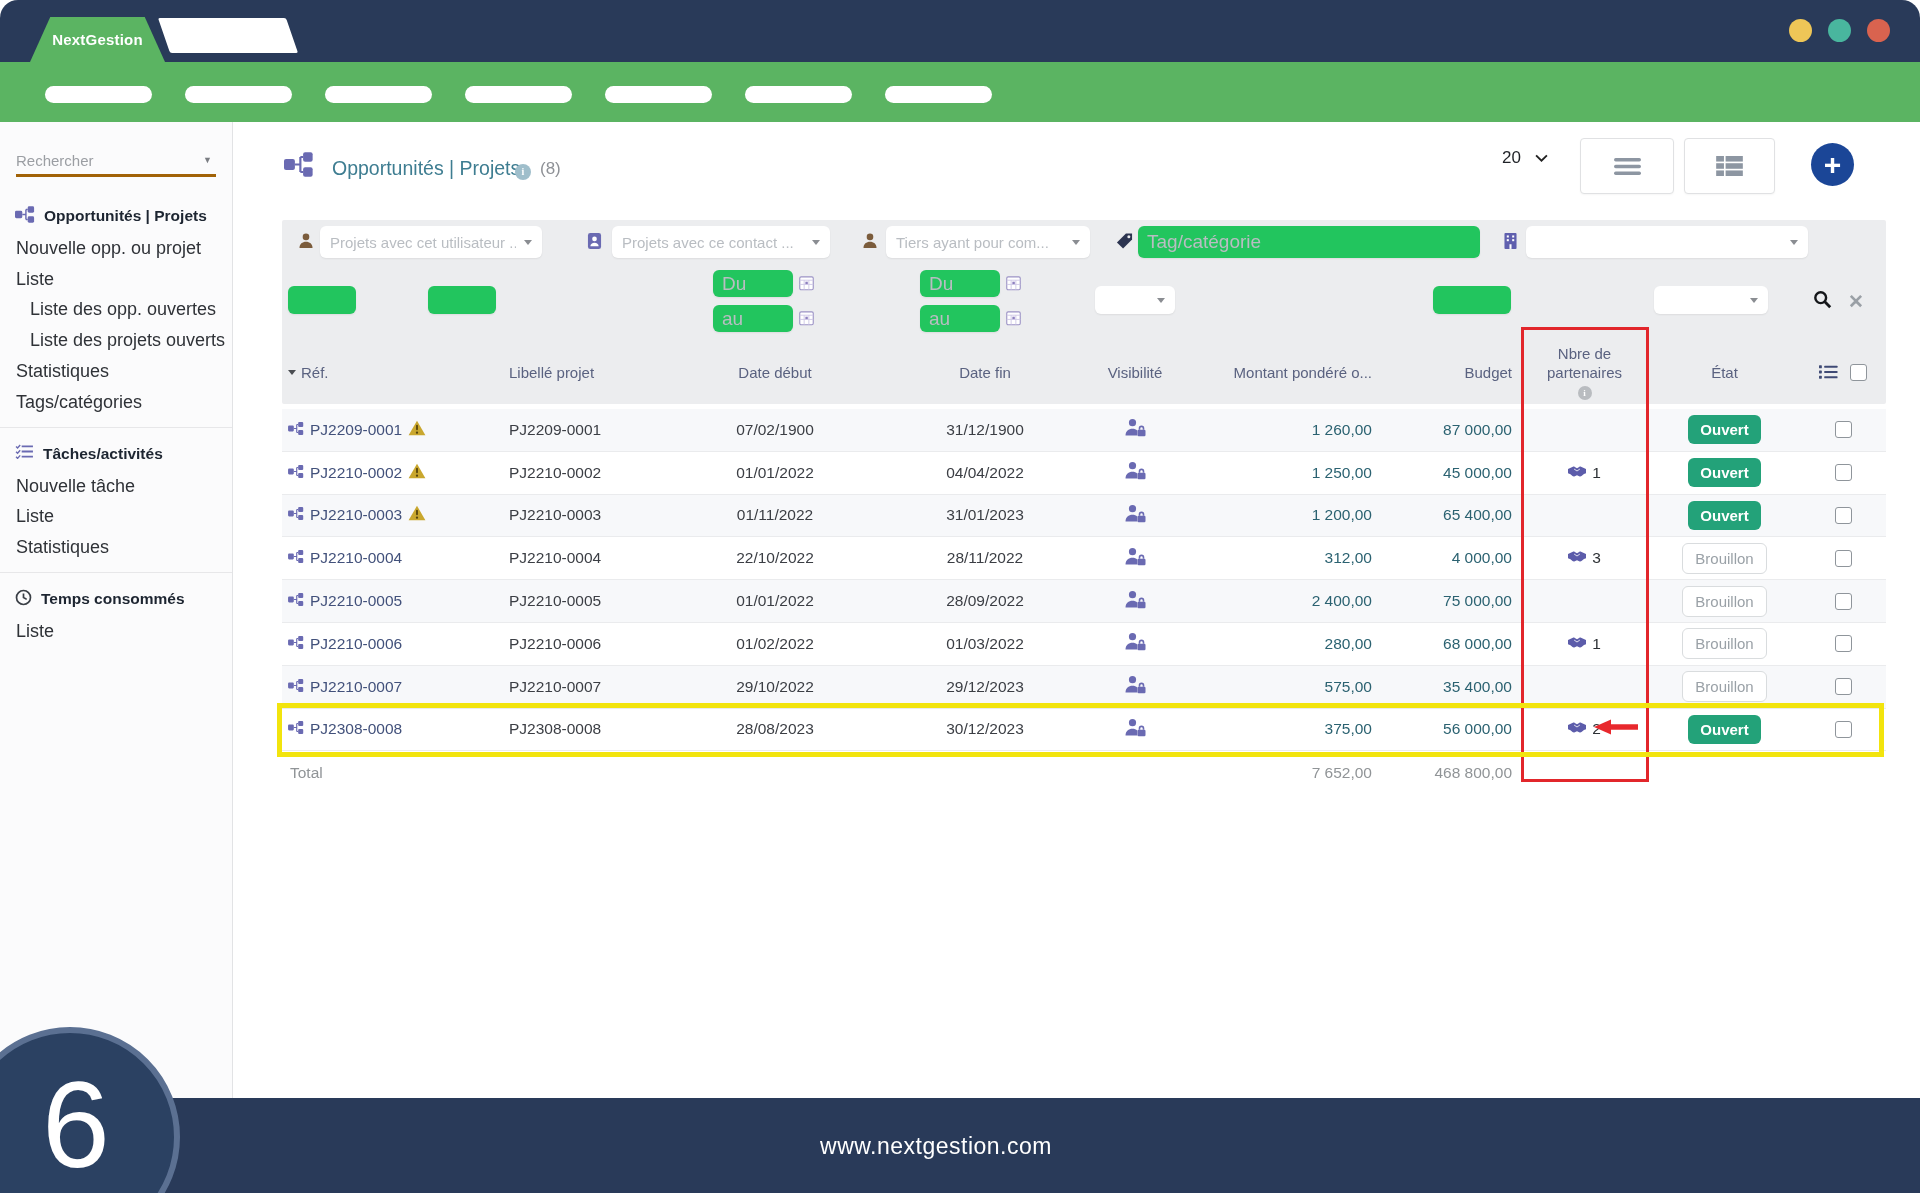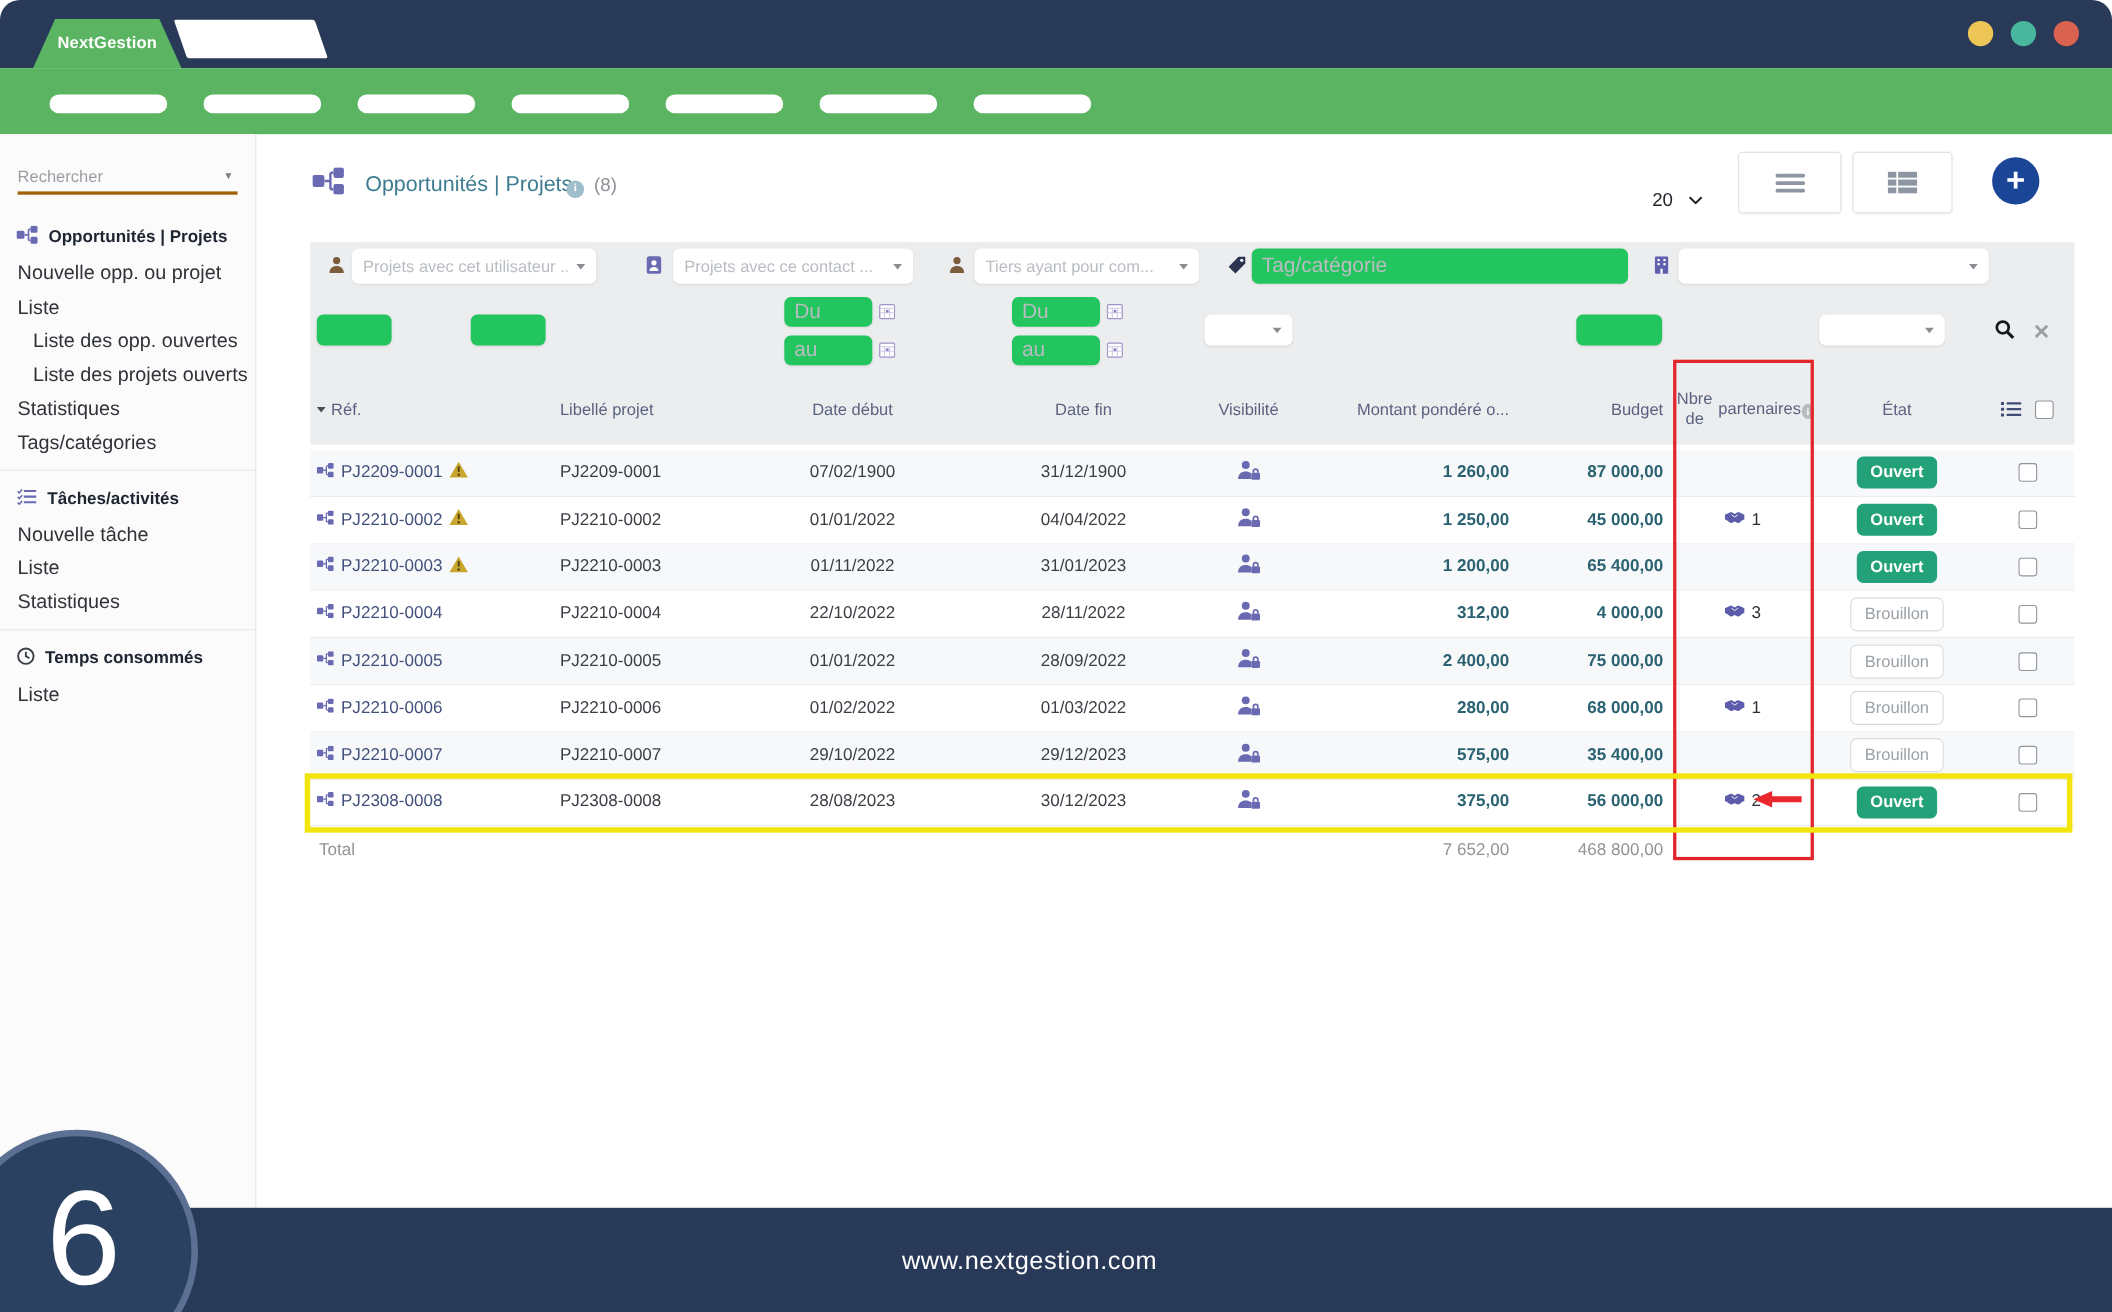--- a/index.html
+++ b/index.html
@@ -24,21 +24,21 @@
   .sidebar ul{list-style:none;margin:0;padding:0;}
   .sidebar li{height:30.8px;display:flex;align-items:center;padding-left:16px;font-size:18px;color:#2f3237;cursor:pointer;}
   .sidebar li.indent{padding-left:30px;}
   .sidebar hr{border:0;border-top:1px solid #e7e7e9;margin:9px 0;}
   
   .page-title-icon{position:absolute;left:284px;top:152px;}
   .page-title{position:absolute;left:332px;top:157px;font-size:19.5px;color:#3e7d91;}
   .info-dot{display:inline-flex;align-items:center;justify-content:center;width:16px;height:16px;border-radius:50%;background:#9fbecb;color:#fff;font-size:10px;font-weight:bold;font-family:"Liberation Serif",serif;}
   .title-info{position:absolute;left:515px;top:161px;}
   .title-count{position:absolute;left:540px;top:159px;font-size:17px;color:#8e9196;}
-  .page-size{position:absolute;left:1502px;top:172px;font-size:17px;color:#1f2227;display:flex;align-items:center;gap:14px;cursor:pointer;}
+  .page-size{position:absolute;left:1502px;top:148px;font-size:17px;color:#1f2227;display:flex;align-items:center;gap:14px;cursor:pointer;}
   .view-btn{position:absolute;top:138px;width:92px;height:54px;background:#fff;border:1px solid #e0e1e3;border-radius:4px;display:flex;align-items:center;justify-content:center;cursor:pointer;box-shadow:0 1px 2px rgba(0,0,0,.04);}
   .btn-lines{left:1580px;}
   .btn-table{left:1684px;width:89px;}
   .plus-btn{position:absolute;left:1811px;top:143px;width:43px;height:43px;border-radius:50%;background:#1b4697;color:#fff;display:flex;align-items:center;justify-content:center;font-size:30px;font-weight:bold;line-height:1;cursor:pointer;}
   
   .panel{position:absolute;left:282px;top:220px;width:1604px;height:184px;background:#ecedef;border-radius:2px;}
   .f-ico{position:absolute;top:12px;}
   .fselect{position:absolute;top:6px;height:32px;background:#fff;border-radius:6px;box-shadow:0 1px 2px rgba(0,0,0,.07);display:flex;align-items:center;justify-content:space-between;padding:0 10px;box-sizing:border-box;cursor:pointer;}
   .fselect .ph{color:#b9bdc2;font-size:15px;white-space:nowrap;overflow:hidden;}
   .sel-car{width:0;height:0;border-left:4.5px solid transparent;border-right:4.5px solid transparent;border-top:5px solid #8a8d92;margin-left:8px;flex:none;}
@@ -49,31 +49,31 @@
   
   .thead{position:absolute;left:0;top:120px;width:1604px;height:64px;display:flex;align-items:center;font-size:15px;color:#5a6280;}
   .hc{display:flex;align-items:center;box-sizing:border-box;cursor:pointer;}
   .c1{width:218px;}.c2{width:160px;}.c3{width:230px;}.c4{width:190px;}.c5{width:110px;}
   .c6{width:190px;}.c7{width:140px;}.c8{width:129px;}.c9{width:151px;}.c10{width:86px;}
   .hc.center,.cell.center{justify-content:center;text-align:center;}
   .hc.right,.cell.right{justify-content:flex-end;text-align:right;padding-right:8px;}
   .hc.c1{padding-left:6px;gap:5px;}
   .hc.c2{padding-left:9px;}
   .sort-caret{width:0;height:0;border-left:4px solid transparent;border-right:4px solid transparent;border-top:5px solid #4a4d52;}
-  .col-partners{flex-direction:row;justify-content:center;gap:1px;line-height:18px;}
+  .col-partners{flex-direction:column;justify-content:center;gap:1px;line-height:18px;}
   .info-sm{width:14px;height:14px;border-radius:50%;background:#b9bcc0;color:#fff;font-size:9px;font-weight:bold;display:flex;align-items:center;justify-content:center;margin-top:3px;font-family:"Liberation Serif",serif;}
   .rows{position:absolute;left:282px;top:409px;width:1604px;}
   .trow{display:flex;align-items:center;height:42.8px;border-bottom:1px solid #eaebed;box-sizing:border-box;background:#fff;font-size:15.5px;}
   .trow.alt{background:#f7f8fa;}
   .cell{display:flex;align-items:center;box-sizing:border-box;}
   .cell.c1{padding-left:6px;gap:6px;}
   .cell.c2{padding-left:9px;color:#3b3e44;}
   .ref-link{color:#42517b;cursor:pointer;}
   .datecell{justify-content:center;color:#3b3e44;}
-  .money{color:#2b6271;font-weight:bold;}
+  .money{color:#2b6271;}
   .partners-box{display:flex;align-items:center;gap:6px;color:#2c3034;}
   .cell.c8{position:relative;justify-content:center;}
   .badge{display:inline-block;padding:6px 12px;border-radius:6px;font-size:15px;text-align:center;min-width:42px;}
   .badge.open{background:#23a279;color:#fff;font-weight:bold;}
   .badge.draft{background:#fff;color:#9aa1a7;border:1px solid #d9dcde;}
   .checkbox{width:17px;height:17px;border:1.5px solid #8f959b;border-radius:3px;background:#fff;box-sizing:border-box;cursor:pointer;}
   .trow.total{border-bottom:none;background:#fff;color:#909497;font-size:15.5px;}
   .trow.total .cell.c1{padding-left:8px;}
   
   .red-box{position:absolute;left:1521px;top:327px;width:128px;height:455px;border:3px solid #e2262b;box-sizing:border-box;pointer-events:none;z-index:8;}

